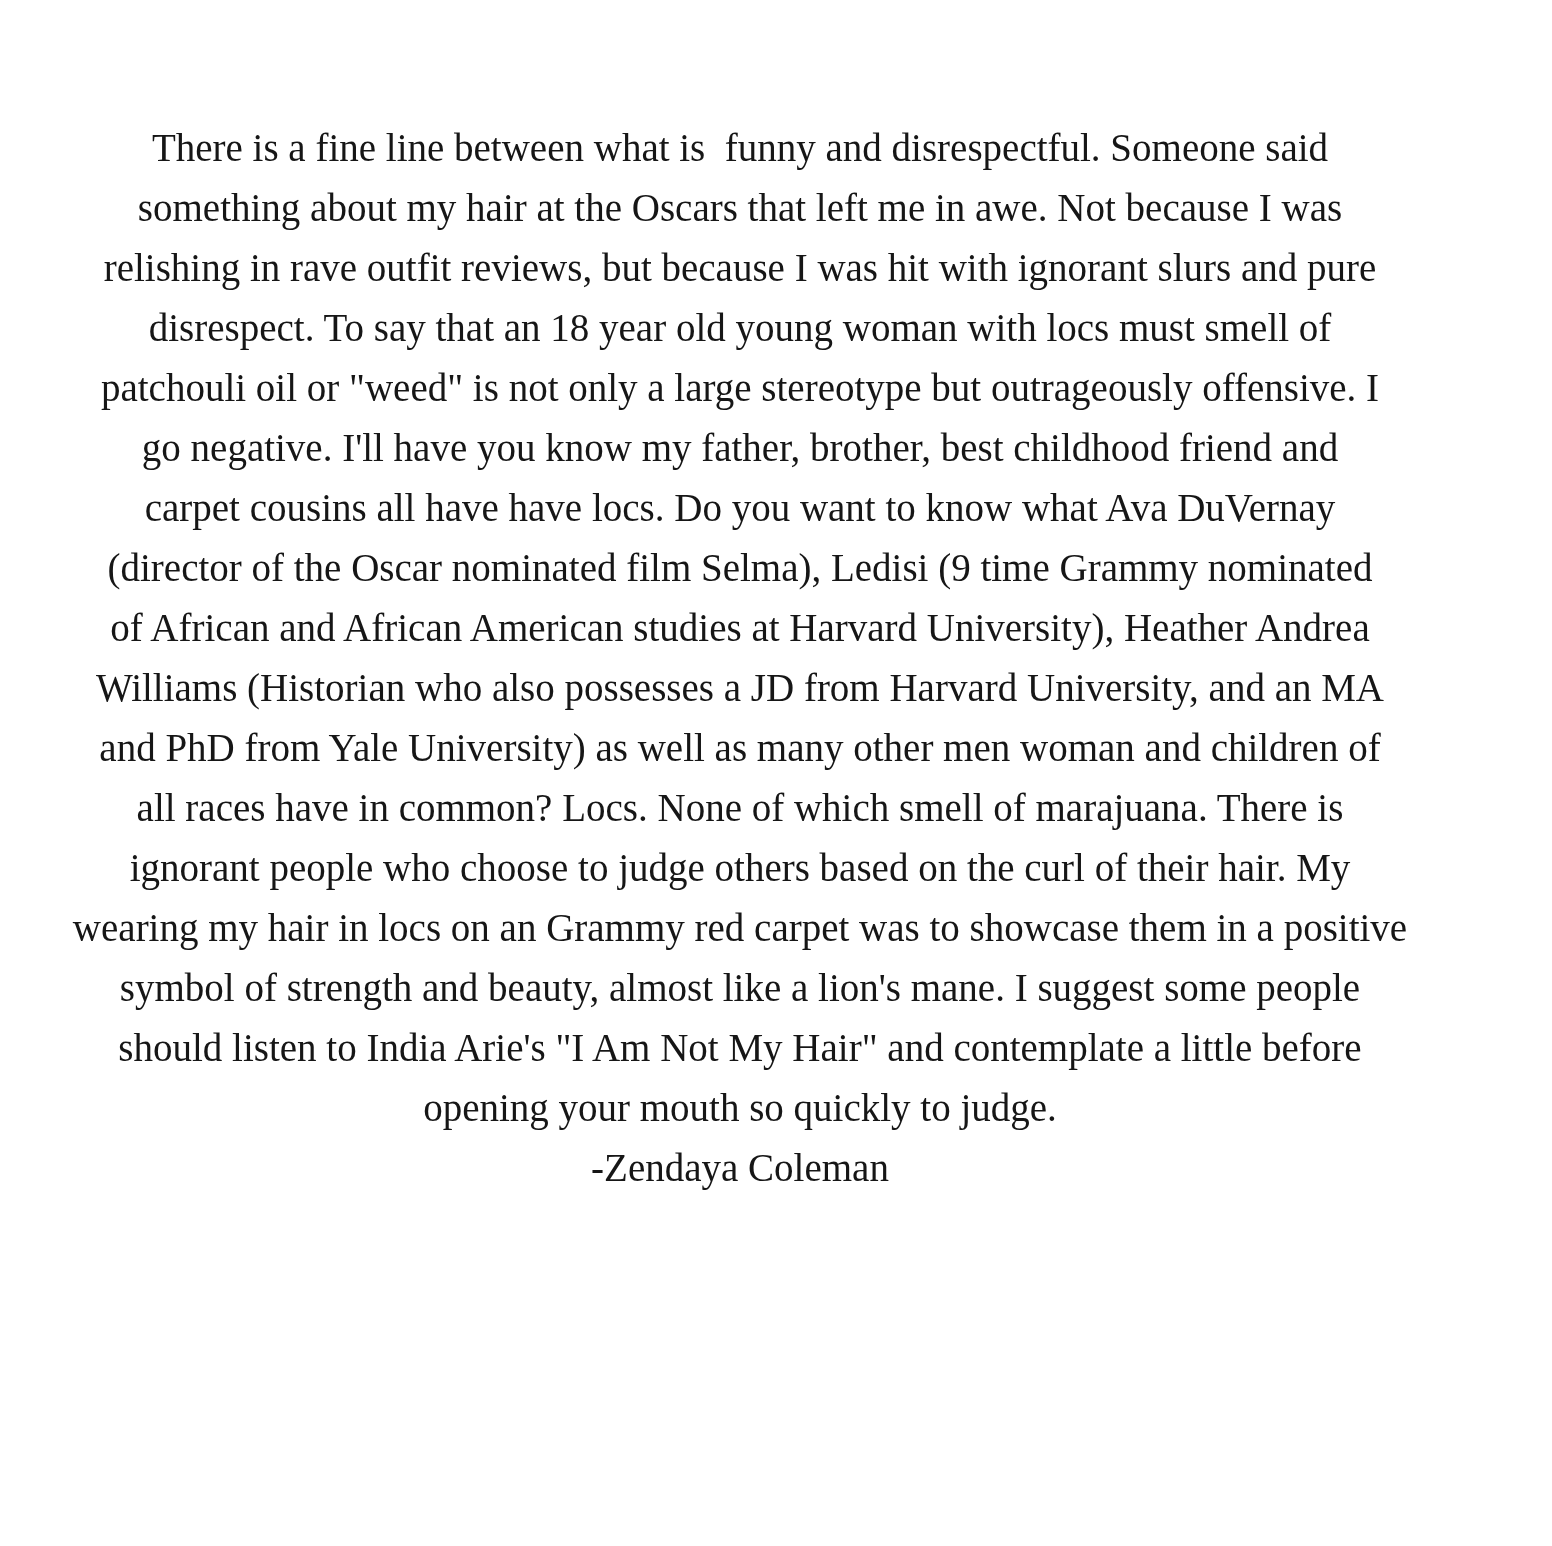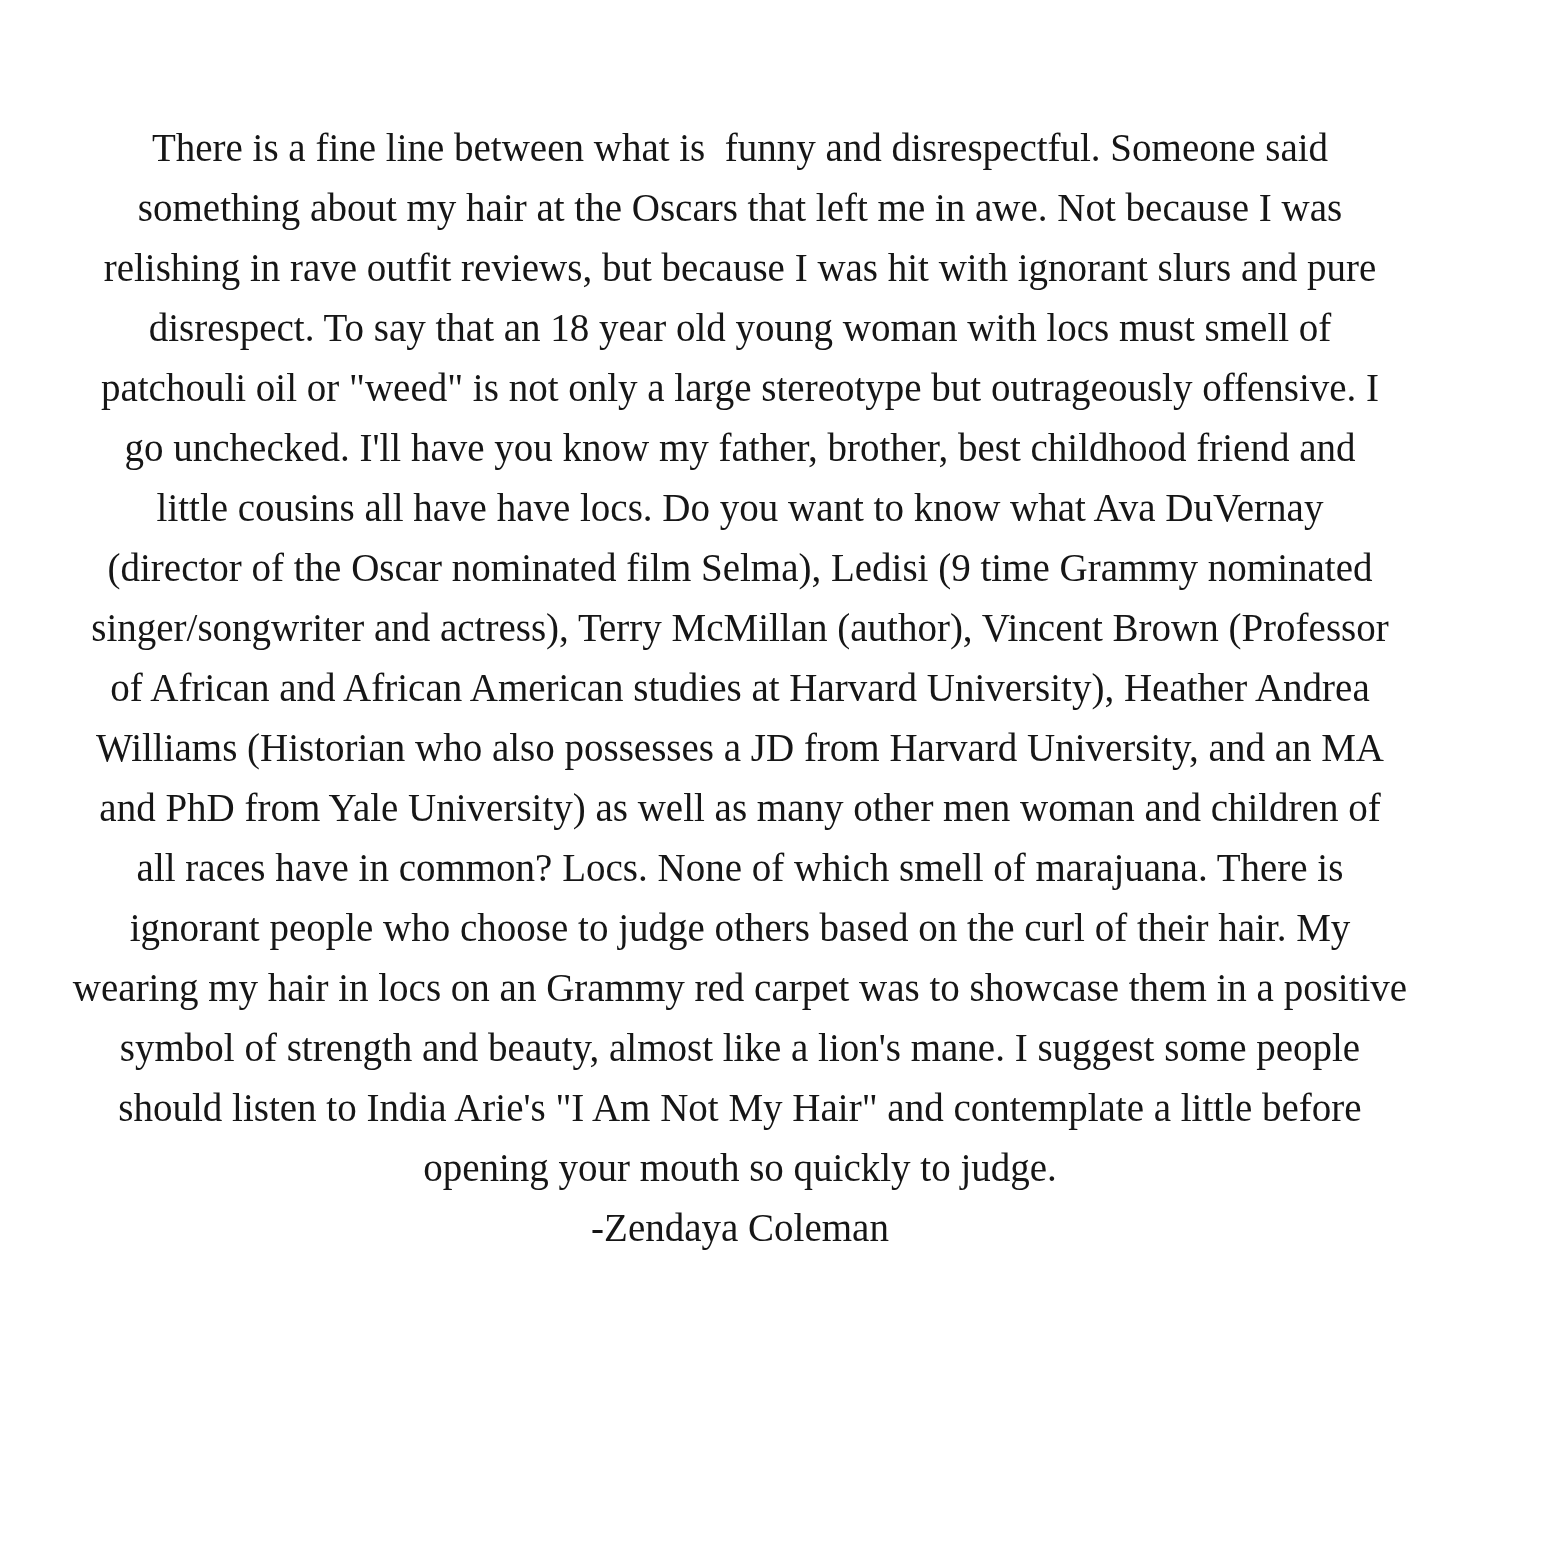--- a/index.html
+++ b/index.html
@@ -37,24 +37,23 @@
 </head>
 <body>
 
 <div class="page">
   <div class="quote">
     <div class="line">There is a fine line between what is  funny and disrespectful. Someone said</div>
     <div class="line">something about my hair at the Oscars that left me in awe. Not because I was</div>
     <div class="line">relishing in rave outfit reviews, but because I was hit with ignorant slurs and pure</div>
     <div class="line">disrespect. To say that an 18 year old young woman with locs must smell of</div>
     <div class="line">patchouli oil or "weed" is not only a large stereotype but outrageously offensive. I</div>
-    <div class="line">go unchecked. I'll have you know my father, brother, best childhood friend and</div>
-    <div class="line">little cousins all have have locs. Do you want to know what Ava DuVernay</div>
+    <div class="line">go negative. I'll have you know my father, brother, best childhood friend and</div>
+    <div class="line">carpet cousins all have have locs. Do you want to know what Ava DuVernay</div>
     <div class="line">(director of the Oscar nominated film Selma), Ledisi (9 time Grammy nominated</div>
-    <div class="line">singer/songwriter and actress), Terry McMillan (author), Vincent Brown (Professor</div>
     <div class="line">of African and African American studies at Harvard University), Heather Andrea</div>
     <div class="line">Williams (Historian who also possesses a JD from Harvard University, and an MA</div>
     <div class="line">and PhD from Yale University) as well as many other men woman and children of</div>
     <div class="line">all races have in common? Locs. None of which smell of marajuana. There is</div>
     <div class="line">ignorant people who choose to judge others based on the curl of their hair. My</div>
     <div class="line">wearing my hair in locs on an Grammy red carpet was to showcase them in a positive</div>
     <div class="line">symbol of strength and beauty, almost like a lion's mane. I suggest some people</div>
     <div class="line">should listen to India Arie's "I Am Not My Hair" and contemplate a little before</div>
     <div class="line">opening your mouth so quickly to judge.</div>
     <div class="line">-Zendaya Coleman</div>

